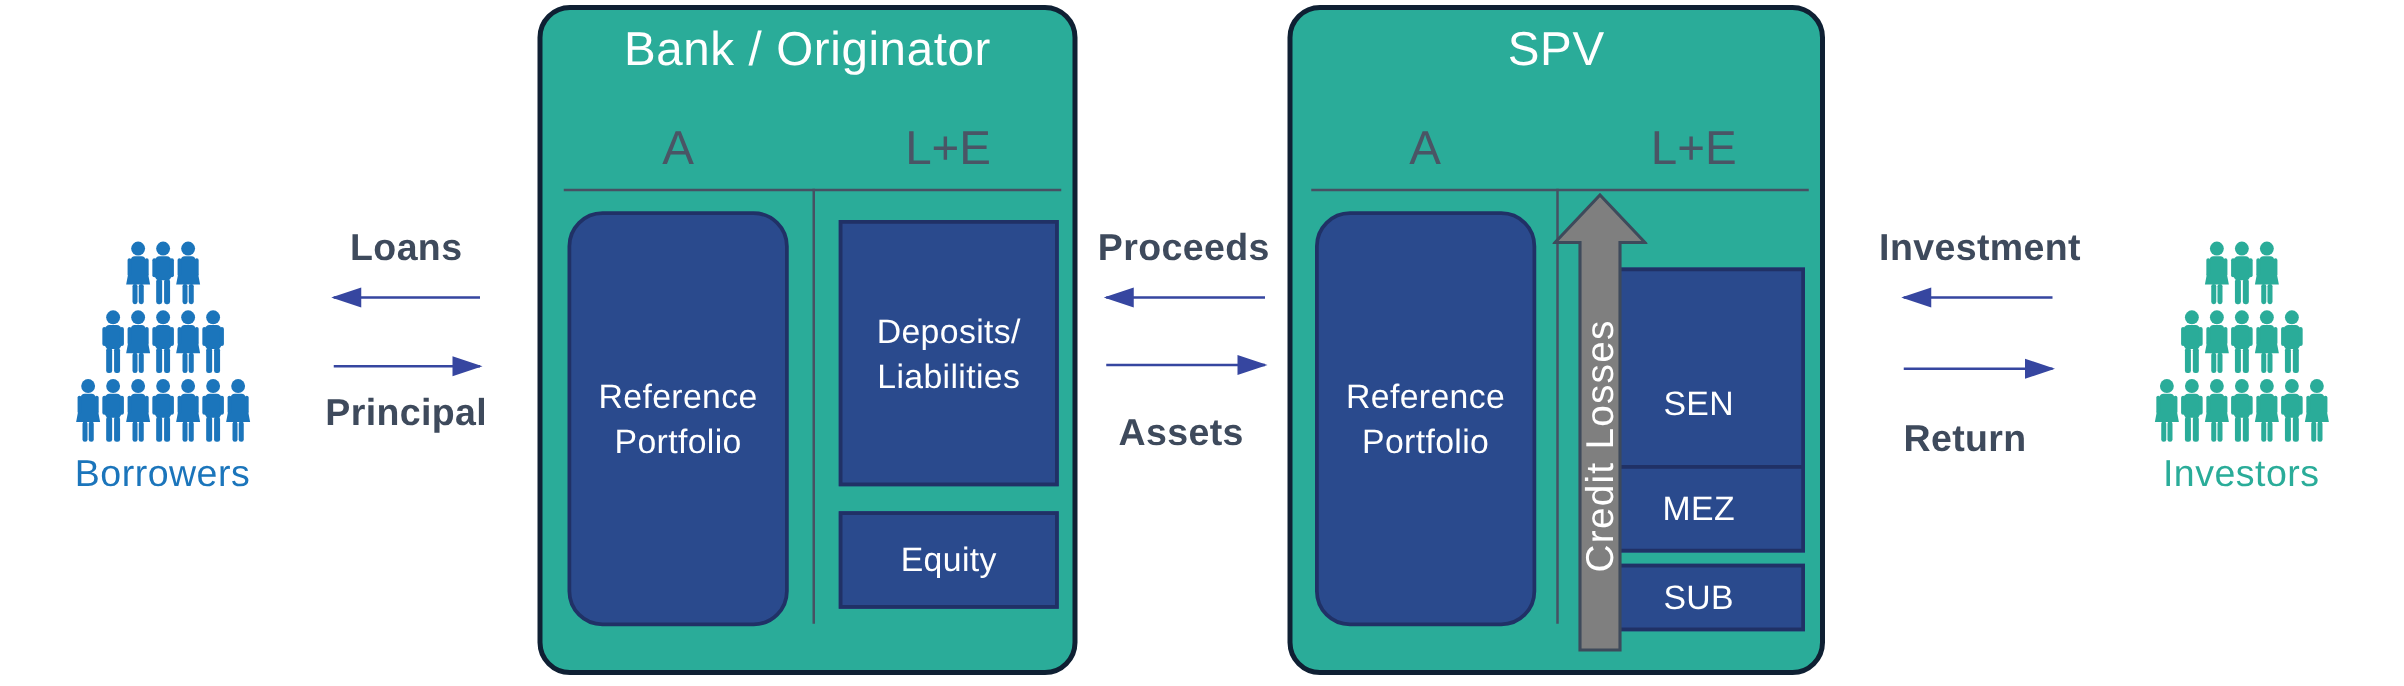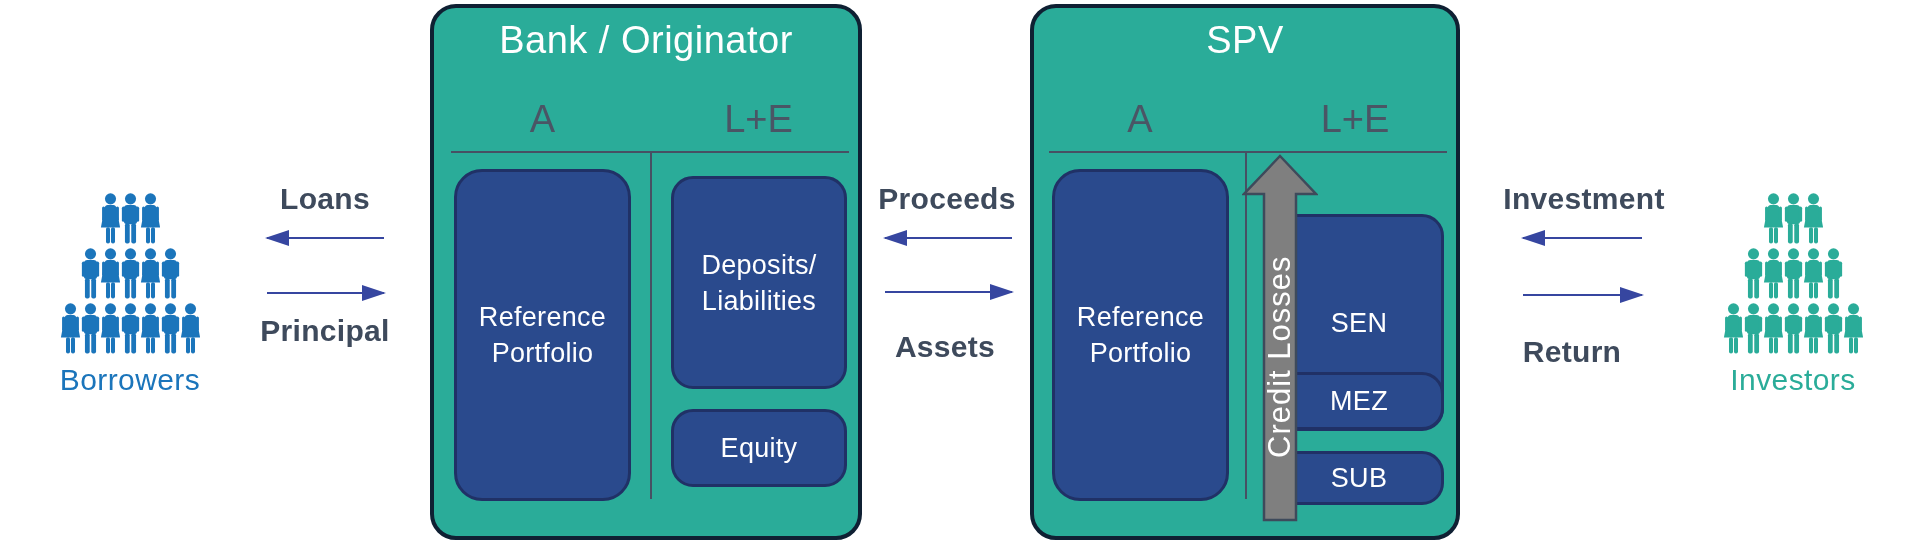--- a/index.html
+++ b/index.html
@@ -35,42 +35,42 @@
   .entity{position:absolute; top:4px; height:536px; background:var(--teal);
           border:4px solid var(--teal-border); border-radius:26px;}
   .entity-title{position:absolute; top:11px; left:0; right:0; text-align:center;
                 color:var(--white); font-size:38px; letter-spacing:.5px;}
   .col-header{position:absolute; top:90px; text-align:center; color:var(--header); font-size:38px;}
   .h-rule{position:absolute; top:143px; height:2px; background:var(--divider);}
   .v-rule{position:absolute; top:143px; width:2px; height:348px; background:var(--divider);}
   .subbox{position:absolute; background:var(--navy); border:3px solid var(--navy-border);
           color:var(--white); display:flex; flex-direction:column; align-items:center;
           justify-content:center; text-align:center; font-size:27px; line-height:36px;
-          letter-spacing:.3px; border-radius:22px;}
+          letter-spacing:.3px; border-radius:0;}
   .subbox.big{border-radius:28px;}
 
   
   #bank{left:430px; width:432px;}
   #bank .col-a{left:0; width:217px;}
   #bank .col-le{left:217px; width:215px;}
   #bank .h-rule{left:17px; width:398px;}
   #bank .v-rule{left:216px;}
   #bank-reference{left:20px; top:161px; width:177px; height:332px;}
   #bank-deposits{left:237px; top:168px; width:176px; height:213px;}
   #bank-equity{left:237px; top:401px; width:176px; height:78px;}
 
   
   #spv{left:1030px; width:430px;}
   #spv .col-a{left:0; width:212px;}
   #spv .col-le{left:212px; width:218px;}
   #spv .h-rule{left:15px; width:398px;}
   #spv .v-rule{left:211px;}
   #spv-reference{left:18px; top:161px; width:177px; height:332px;}
   #tranche-sen{left:240px; top:166px; width:170px; height:217px;margin-top:40px;}
-  #tranche-mez{left:240px; top:364px; width:170px; height:58px;}
+  #tranche-mez{left:240px; top:364px; width:170px; height:70px;}
   #tranche-sub{left:240px; top:443px; width:170px; height:54px;}
 
   
   #credit-arrow{position:absolute; left:208px; top:144px; width:76px; height:372px;}
   #credit-label{position:absolute; left:227px; top:190px; width:38px; height:318px;
     writing-mode:vertical-rl; transform:rotate(180deg); display:flex; align-items:center;
     justify-content:center; color:var(--white); font-size:31px; letter-spacing:1px; white-space:nowrap;}
 
   .hidden-defs{position:absolute; width:0; height:0; overflow:hidden;}
 </style>

